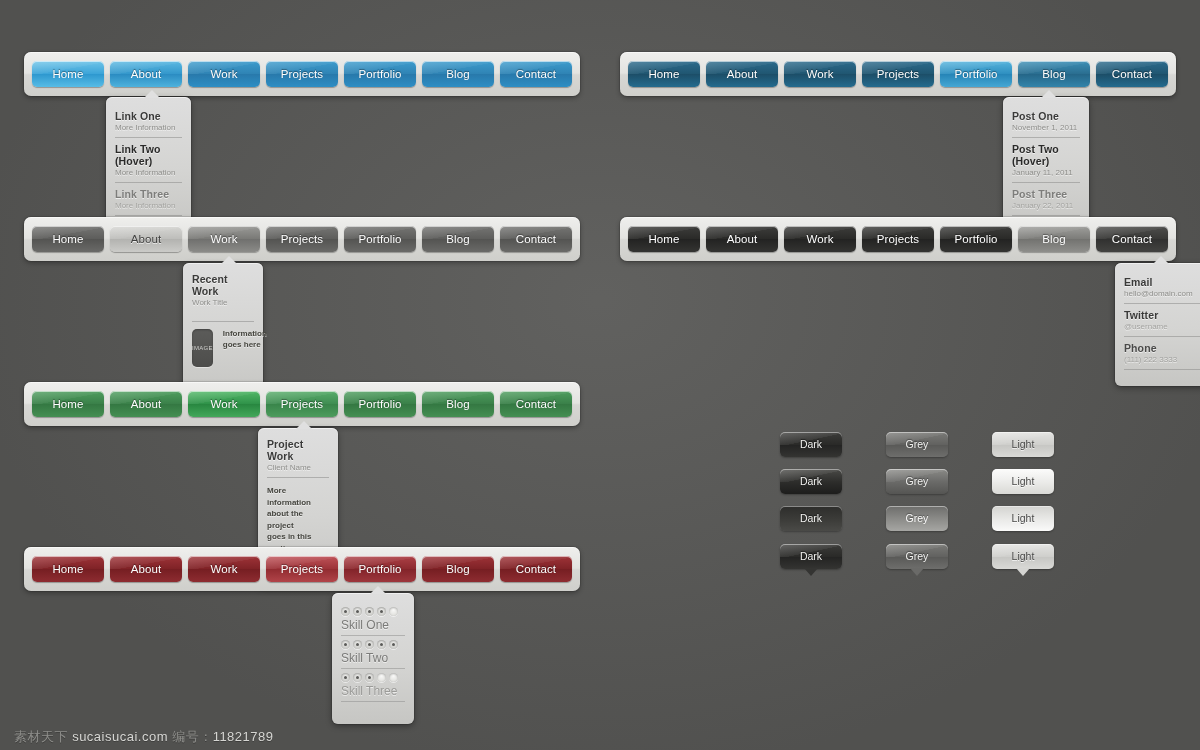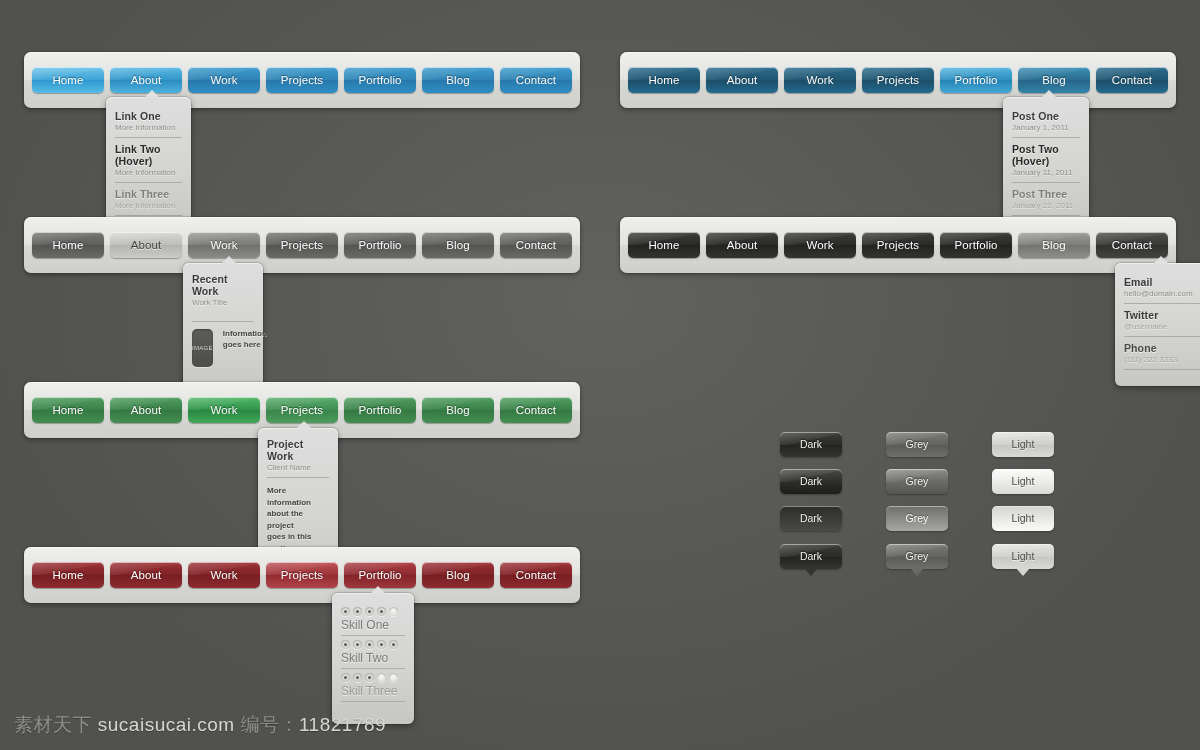--- a/index.html
+++ b/index.html
@@ -11,21 +11,21 @@
   body {
     background: #5a5a58;
     background-image:
       radial-gradient(ellipse at 50% 40%, rgba(255,255,255,0.045) 0%, rgba(0,0,0,0.10) 75%);
     position: relative;
   }
 
   
   .navbar {
     position: absolute;
-    height: 56px;
+    height: 44px;
     border-radius: 7px;
     padding: 0 8px;
     display: flex;
     align-items: center;
     gap: 6px;
     background: linear-gradient(to bottom, #efefed 0%, #e3e3e0 48%, #d7d7d4 52%, #cfcfcb 100%);
     box-shadow: 0 1px 0 rgba(255,255,255,0.55) inset,
                 0 2px 5px rgba(0,0,0,0.32),
                 0 0 0 1px rgba(0,0,0,0.10);
   }
@@ -205,22 +205,22 @@
     border-left: 7px solid transparent;
     border-right: 7px solid transparent;
     border-top: 8px solid #343432;
     z-index: 1;
   }
   .s-grey4 .stail  { border-top-color: #6a6a68; }
   .s-light4 .stail { border-top-color: #d5d5d2; }
 
   
   .watermark {
-    position: absolute; left: 14px; bottom: 12px;
-    font-size: 19px; color: #8d8d8a;
+    position: absolute; left: 14px; bottom: 4px;
+    font-size: 13px; color: #8d8d8a;
     text-shadow: 0 1px 0 rgba(0,0,0,0.25);
     letter-spacing: 0.5px;
     white-space: nowrap;
   }
   .watermark .num { color: #d6d6d3; }
   .watermark .site { color: #d6d6d3; }
 </style>
 </head>
 <body>
 
@@ -257,21 +257,21 @@
   <div class="navbtn t-blued"><span>Projects</span></div>
   <div class="navbtn t-blued active"><span>Portfolio</span></div>
   <div class="navbtn t-blued hover"><span>Blog</span></div>
   <div class="navbtn t-blued"><span>Contact</span></div>
 </div>
 
 <div class="popover" style="left:1003px; top:97px; width:86px;">
   <div class="tail" style="left:38px;"></div>
   <div class="pv-row">
     <div class="pv-title">Post One</div>
-    <div class="pv-sub">January 1, 2011</div>
+    <div class="pv-sub">November 1, 2011</div>
   </div>
   <div class="pv-row hovered">
     <div class="pv-title">Post Two (Hover)</div>
     <div class="pv-sub">January 11, 2011</div>
   </div>
   <div class="pv-row dim">
     <div class="pv-title">Post Three</div>
     <div class="pv-sub">January 22, 2011</div>
   </div>
 </div>

